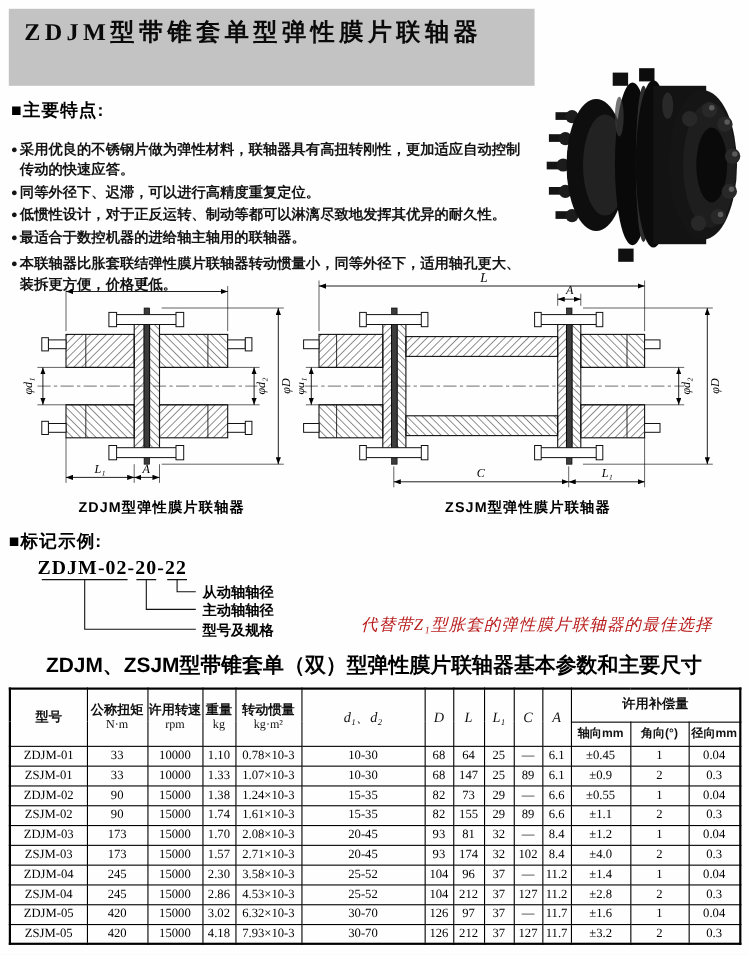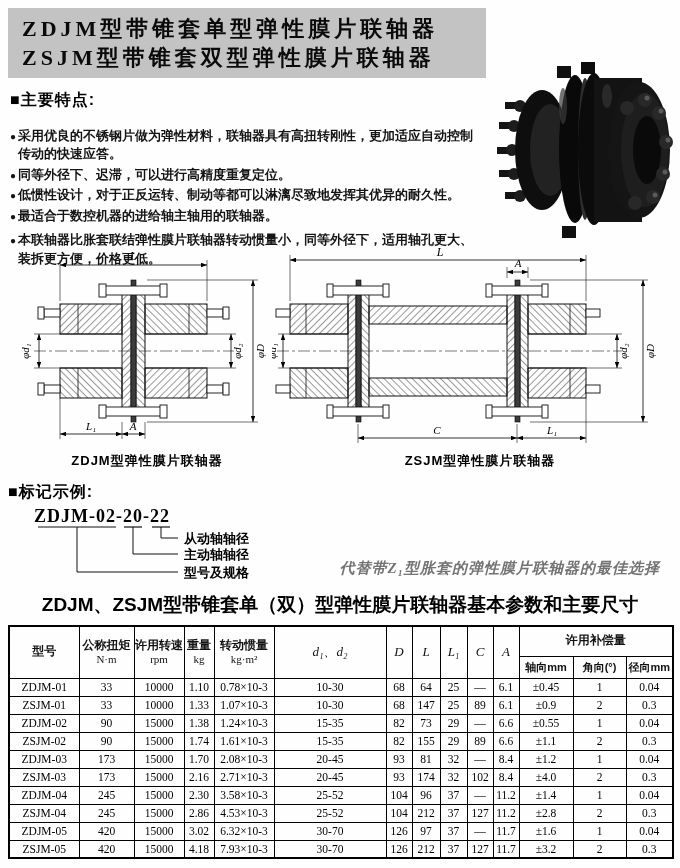--- a/index.html
+++ b/index.html
@@ -36,23 +36,23 @@
   .caption-right { left:330px; width:300px; }
   svg text.dim { font-family:"Liberation Serif", serif; font-style:italic; font-size:12px; fill:#000; }
   svg text.dim-s { font-family:"Liberation Serif", serif; font-style:italic; font-size:11px; fill:#000; }
   
   .marking-heading { position:absolute; left:8px; top:482px; font-size:16px; font-weight:bold; letter-spacing:1px; color:#000; }
   .marking { position:absolute; left:28px; top:502px; }
   .marking text.code { font-family:"Liberation Serif", serif; font-weight:bold; font-size:18px; letter-spacing:1px; fill:#000; }
   .marking text.mlabel { font-family:"Liberation Sans", sans-serif; font-weight:bold; font-size:13px; fill:#000; }
   
   .slogan {
-    position:absolute; left:316px; top:559px; width:344px; text-align:right;
-    font-family:"Liberation Serif", serif; font-style:italic; font-weight:bold;
-    font-size:15px; color:#737373; letter-spacing:1px;
+    position:absolute; left:316px; top:559px; width:344px; text-align:center;
+    font-family:"Liberation Serif", serif; font-style:italic; font-weight:normal;
+    font-size:15px; color:#b91c1c; letter-spacing:1px;
   }
   
   .table-title { position:absolute; left:0; top:592px; width:680px; text-align:center; font-size:19px; font-weight:bold; color:#000; }
   .tbl-wrap { position:absolute; left:8px; top:625px; width:656px; }
   table { border-collapse:collapse; width:664px; table-layout:fixed; border:2px solid #000; }
   th, td { border:1px solid #000; text-align:center; vertical-align:middle; padding:0; overflow:hidden; }
   thead th { font-size:12px; font-weight:bold; line-height:1.15; }
   thead tr.r1 th { height:30px; }
   thead tr.r2 th { height:22px; font-size:11px; }
   th .unit { display:block; font-family:"Liberation Serif", serif; font-weight:normal; font-size:11px; }
@@ -74,21 +74,20 @@
         <line x1="0" y1="0" x2="0" y2="5" stroke="#333" stroke-width="1"></line>
       </pattern>
       <marker id="ar" viewBox="0 0 8 6" refX="8" refY="3" markerWidth="8" markerHeight="6" orient="auto-start-reverse">
         <path d="M0,0 L8,3 L0,6 Z" fill="#000"></path>
       </marker>
     </defs>
   </svg>
 
   <div class="title-box">
     <div>ZDJM型带锥套单型弹性膜片联轴器</div>
-    <div>ZSJM型带锥套双型弹性膜片联轴器</div>
   </div>
 
   <svg class="photo" width="193" height="205" viewBox="0 0 193 205">
     <g>
       <rect x="70" y="16" width="14" height="12" fill="#101010"></rect>
       <rect x="94" y="12" width="14" height="12" fill="#0c0c0c"></rect>
       <rect x="75" y="176" width="14" height="12" fill="#101010"></rect>
       <rect x="18" y="52" width="14" height="7" fill="#141414"></rect>
       <rect x="12" y="72" width="16" height="7" fill="#141414"></rect>
       <rect x="10" y="97" width="16" height="7" fill="#141414"></rect>
@@ -443,21 +442,21 @@
             <td>8.4</td>
             <td>±1.2</td>
             <td>1</td>
             <td>0.04</td>
           </tr>
 
           <tr>
             <td>ZSJM-03</td>
             <td>173</td>
             <td>15000</td>
-            <td>2.16</td>
+            <td>1.57</td>
             <td>2.71×10-3</td>
             <td>20-45</td>
             <td>93</td>
             <td>174</td>
             <td>32</td>
             <td>102</td>
             <td>8.4</td>
             <td>±4.0</td>
             <td>2</td>
             <td>0.3</td>

